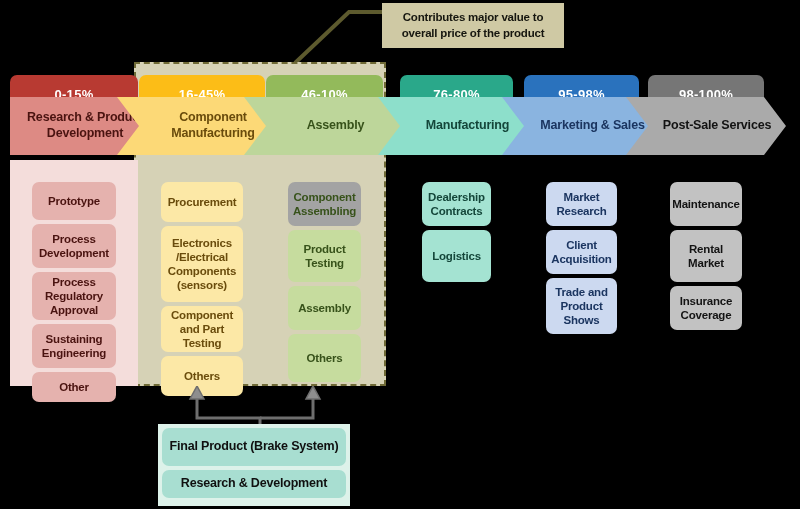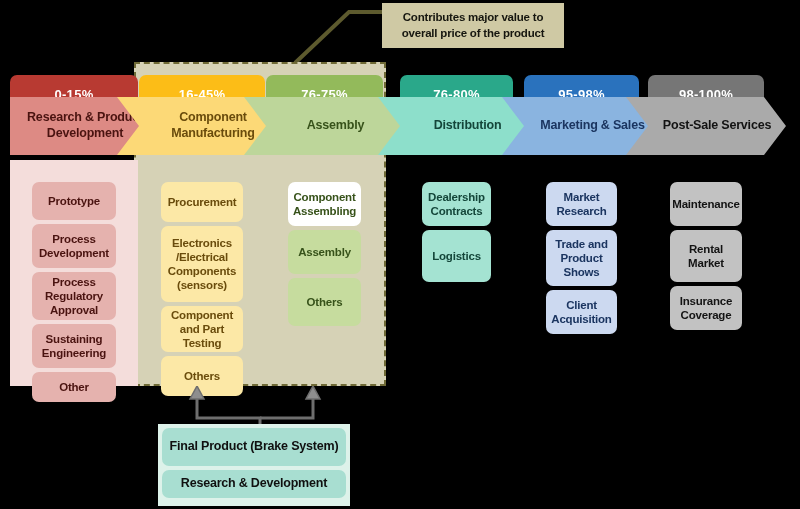--- a/index.html
+++ b/index.html
@@ -96,65 +96,68 @@
           <span style="color: rgb(106, 76, 12);">Electronics /Electrical Components (sensors)</span>
         </div>
         <div class="pill" style="background: rgb(252, 232, 166); height: 46px;">
           <span style="color: rgb(106, 76, 12);">Component and Part Testing</span>
         </div>
         <div class="pill" style="background: rgb(252, 232, 166); height: 40px;">
           <span style="color: rgb(106, 76, 12);">Others</span>
         </div>
       </div>
       <div class="pctbar" style="left: 266px; width: 117px; background: rgb(147, 186, 91);">
-        <span>76-75%</span>
+        <span>46-10%</span>
       </div>
       <div class="chev" style="left: 244px; width: 161px; background: rgb(189, 214, 154); clip-path: polygon(0% 0%, 13.66% 50%, 0% 100%, 86.34% 100%, 100% 50%, 86.34% 0%);">
         <span style="color: rgb(55, 82, 26); padding-left: 22px;">Assembly</span>
       </div>
       <div class="colpanel" style="left: 266px; top: 160px; width: 117px; height: 226px;">
-        <div class="pill" style="background: #ffffff; height: 44px;">
+        <div class="pill" style="background: #a3a3a3; height: 44px;">
           <span style="color: rgb(55, 82, 26);">Component Assembling</span>
+        </div>
+        <div class="pill" style="background: rgb(198, 220, 158); height: 52px;">
+          <span style="color: rgb(55, 82, 26);">Product Testing</span>
         </div>
         <div class="pill" style="background: rgb(198, 220, 158); height: 44px;">
           <span style="color: rgb(55, 82, 26);">Assembly</span>
         </div>
         <div class="pill" style="background: rgb(198, 220, 158); height: 48px;">
           <span style="color: rgb(55, 82, 26);">Others</span>
         </div>
       </div>
       <div class="pctbar" style="left: 400px; width: 113px; background: rgb(42, 168, 138);">
         <span>76-80%</span>
       </div>
       <div class="chev" style="left: 378px; width: 157px; background: rgb(141, 223, 203); clip-path: polygon(0% 0%, 14.01% 50%, 0% 100%, 85.99% 100%, 100% 50%, 85.99% 0%);">
-        <span style="color: rgb(20, 70, 58); padding-left: 22px;">Distribution</span>
+        <span style="color: rgb(20, 70, 58); padding-left: 22px;">Manufacturing</span>
       </div>
       <div class="colpanel" style="left: 400px; top: 160px; width: 113px; height: 226px;">
         <div class="pill" style="background: rgb(164, 227, 210); height: 44px;">
           <span style="color: rgb(20, 70, 58);">Dealership Contracts</span>
         </div>
         <div class="pill" style="background: rgb(164, 227, 210); height: 52px;">
           <span style="color: rgb(20, 70, 58);">Logistics</span>
         </div>
       </div>
       <div class="pctbar" style="left: 524px; width: 115px; background: rgb(42, 114, 189);">
         <span>95-98%</span>
       </div>
       <div class="chev" style="left: 502px; width: 159px; background: rgb(138, 180, 224); clip-path: polygon(0% 0%, 13.84% 50%, 0% 100%, 86.16% 100%, 100% 50%, 86.16% 0%);">
         <span style="color: rgb(27, 53, 96); padding-left: 22px;">Marketing &amp; Sales</span>
       </div>
       <div class="colpanel" style="left: 524px; top: 160px; width: 115px; height: 226px;">
         <div class="pill" style="background: rgb(204, 217, 240); height: 44px;">
           <span style="color: rgb(27, 53, 96);">Market Research</span>
         </div>
+        <div class="pill" style="background: rgb(204, 217, 240); height: 44px;">
+          <span style="color: rgb(27, 53, 96);">Client Acquisition</span>
+        </div>
         <div class="pill" style="background: rgb(204, 217, 240); height: 56px;">
           <span style="color: rgb(27, 53, 96);">Trade and Product Shows</span>
-        </div>
-        <div class="pill" style="background: rgb(204, 217, 240); height: 44px;">
-          <span style="color: rgb(27, 53, 96);">Client Acquisition</span>
         </div>
       </div>
       <div class="pctbar" style="left: 648px; width: 116px; background: rgb(118, 118, 118);">
         <span>98-100%</span>
       </div>
       <div class="chev" style="left: 626px; width: 160px; background: rgb(170, 170, 170); clip-path: polygon(0% 0%, 13.75% 50%, 0% 100%, 86.25% 100%, 100% 50%, 86.25% 0%);">
         <span style="color: rgb(19, 19, 19); padding-left: 22px;">Post-Sale Services</span>
       </div>
       <div class="colpanel" style="left: 648px; top: 160px; width: 116px; height: 226px;">
         <div class="pill" style="background: rgb(194, 194, 194); height: 44px; text-align: right;">

